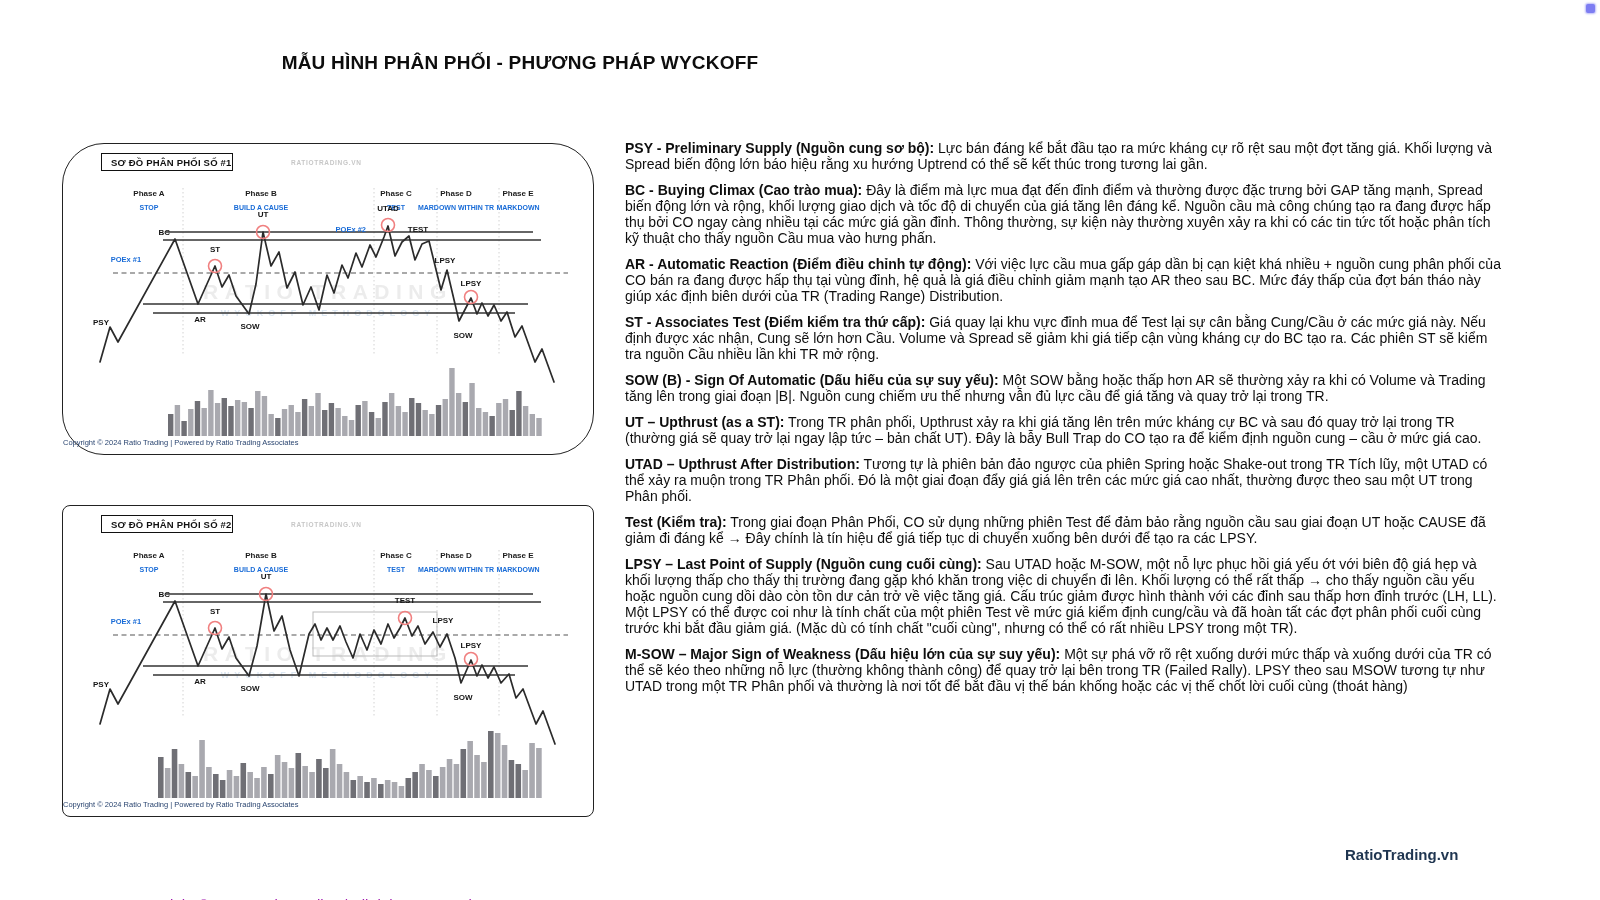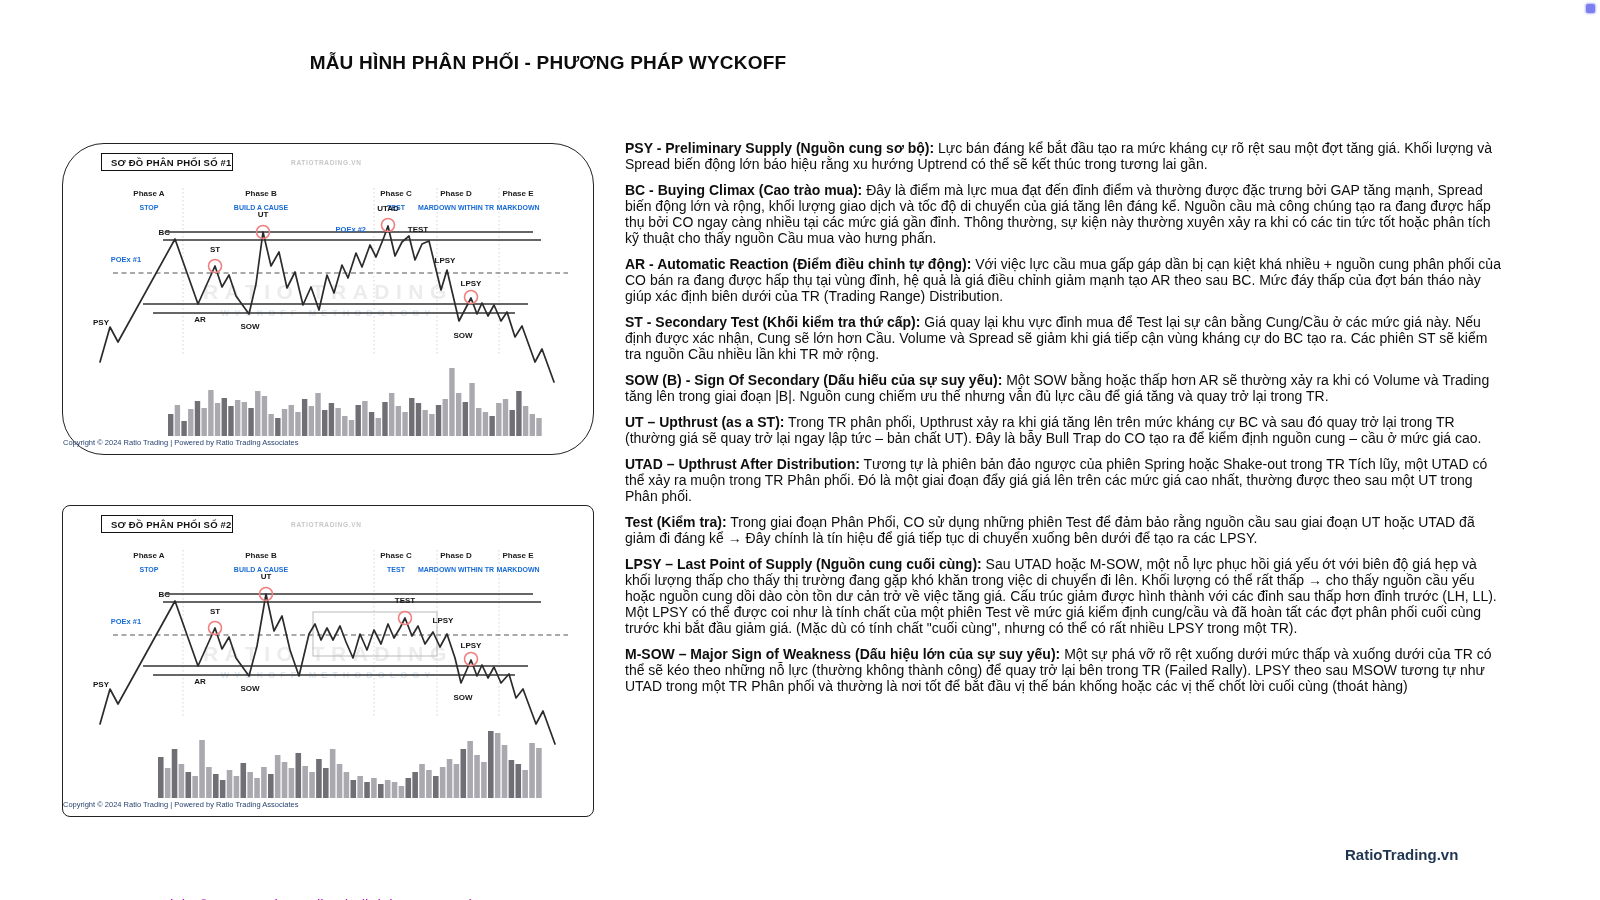--- a/index.html
+++ b/index.html
@@ -2,21 +2,21 @@
 <html><head>
 <meta charset="utf-8">
 <style>
   html,body{margin:0;padding:0;}
   body{
     width:1600px;height:900px;background:#ffffff;position:relative;overflow:hidden;
     font-family:"Liberation Sans","DejaVu Sans",sans-serif;color:#111;
   }
   .page-title{
     position:absolute;top:52px;left:0;width:1040px;text-align:center;
-    font-size:19px;font-weight:bold;letter-spacing:.2px;color:#0d0d0d;padding-left:28px;
+    font-size:19px;font-weight:bold;letter-spacing:.2px;color:#0d0d0d;
   }
   .corner-dot{
     position:absolute;top:4px;right:5px;width:9px;height:9px;border-radius:2px;
     background:#7d7df2;box-shadow:0 0 2px 1px #b9b9f7;
   }
   .chart-card{
     position:absolute;left:62px;width:530px;height:310px;background:#fff;
     border:1.6px solid #222;border-radius:42px;
   }
   #card-0{top:143px;}
@@ -280,23 +280,23 @@
         <text x="408" y="142" text-anchor="middle" font-size="8" font-weight="bold" fill="#141414">LPSY</text>
         <text x="400" y="194" text-anchor="middle" font-size="8" font-weight="bold" fill="#141414">SOW</text>
       </g>
     </svg>
   </div>
 
 <div class="right-col" id="sections">
     <div class="section"><b>PSY - Preliminary Supply (Nguồn cung sơ bộ):</b><span> Lực bán đáng kể bắt đầu tạo ra mức kháng cự rõ rệt sau một đợt tăng giá. Khối lượng và Spread biến động lớn báo hiệu rằng xu hướng Uptrend có thể sẽ kết thúc trong tương lai gần.</span></div>
     <div class="section"><b>BC - Buying Climax (Cao trào mua):</b><span> Đây là điểm mà lực mua đạt đến đỉnh điểm và thường được đặc trưng bởi GAP tăng mạnh, Spread biến động lớn và rộng, khối lượng giao dịch và tốc độ di chuyển của giá tăng lên đáng kể. Nguồn cầu mà công chúng tạo ra đang được hấp thụ bởi CO ngay càng nhiều tại các mức giá gần đỉnh. Thông thường, sự kiện này thường xuyên xảy ra khi có các tin tức tốt hoặc phân tích kỹ thuật cho thấy nguồn Cầu mua vào hưng phấn.</span></div>
     <div class="section"><b>AR - Automatic Reaction (Điểm điều chỉnh tự động):</b><span> Với việc lực cầu mua gấp gáp dần bị cạn kiệt khá nhiều + nguồn cung phân phối của CO bán ra đang được hấp thụ tại vùng đỉnh, hệ quả là giá điều chỉnh giảm mạnh tạo AR theo sau BC. Mức đáy thấp của đợt bán tháo này giúp xác định biên dưới của TR (Trading Range) Distribution.</span></div>
-    <div class="section"><b>ST - Secondary Test (Khối kiểm tra thứ cấp):</b><span> Giá quay lại khu vực đỉnh mua để Test lại sự cân bằng Cung/Cầu ở các mức giá này. Nếu định được xác nhận, Cung sẽ lớn hơn Cầu. Volume và Spread sẽ giảm khi giá tiếp cận vùng kháng cự do BC tạo ra. Các phiên ST sẽ kiểm tra nguồn Cầu nhiều lần khi TR mở rộng.</span></div>
-    <div class="section"><b>SOW (B) - Sign Of Secondary (Dấu hiếu của sự suy yếu):</b><span> Một SOW bằng hoặc thấp hơn AR sẽ thường xảy ra khi có Volume và Trading tăng lên trong giai đoạn |B|. Nguồn cung chiếm ưu thế nhưng vẫn đủ lực cầu để giá tăng và quay trở lại trong TR.</span></div>
+    <div class="section"><b>ST - Associates Test (Điểm kiểm tra thứ cấp):</b><span> Giá quay lại khu vực đỉnh mua để Test lại sự cân bằng Cung/Cầu ở các mức giá này. Nếu định được xác nhận, Cung sẽ lớn hơn Cầu. Volume và Spread sẽ giảm khi giá tiếp cận vùng kháng cự do BC tạo ra. Các phiên ST sẽ kiểm tra nguồn Cầu nhiều lần khi TR mở rộng.</span></div>
+    <div class="section"><b>SOW (B) - Sign Of Automatic (Dấu hiếu của sự suy yếu):</b><span> Một SOW bằng hoặc thấp hơn AR sẽ thường xảy ra khi có Volume và Trading tăng lên trong giai đoạn |B|. Nguồn cung chiếm ưu thế nhưng vẫn đủ lực cầu để giá tăng và quay trở lại trong TR.</span></div>
     <div class="section"><b>UT – Upthrust (as a ST):</b><span> Trong TR phân phối, Upthrust xảy ra khi giá tăng lên trên mức kháng cự BC và sau đó quay trở lại trong TR (thường giá sẽ quay trở lại ngay lập tức – bản chất UT). Đây là bẫy Bull Trap do CO tạo ra để kiểm định nguồn cung – cầu ở mức giá cao.</span></div>
     <div class="section"><b>UTAD – Upthrust After Distribution:</b><span> Tương tự là phiên bản đảo ngược của phiên Spring hoặc Shake-out trong TR Tích lũy, một UTAD có thể xảy ra muộn trong TR Phân phối. Đó là một giai đoạn đẩy giá giá lên trên các mức giá cao nhất, thường được theo sau một UT trong Phân phối.</span></div>
-    <div class="section"><b>Test (Kiểm tra):</b><span> Trong giai đoạn Phân Phối, CO sử dụng những phiên Test để đảm bảo rằng nguồn cầu sau giai đoạn UT hoặc UTAD đã giảm đi đáng kể → Đây chính là tín hiệu để giá tiếp tục di chuyển xuống bên dưới để tạo ra các LPSY.</span></div>
+    <div class="section"><b>Test (Kiểm tra):</b><span> Trong giai đoạn Phân Phối, CO sử dụng những phiên Test để đảm bảo rằng nguồn cầu sau giai đoạn UT hoặc CAUSE đã giảm đi đáng kể → Đây chính là tín hiệu để giá tiếp tục di chuyển xuống bên dưới để tạo ra các LPSY.</span></div>
     <div class="section"><b>LPSY – Last Point of Supply (Nguồn cung cuối cùng):</b><span> Sau UTAD hoặc M-SOW, một nỗ lực phục hồi giá yếu ớt với biên độ giá hẹp và khối lượng thấp cho thấy thị trường đang gặp khó khăn trong việc di chuyển đi lên. Khối lượng có thể rất thấp → cho thấy nguồn cầu yếu hoặc nguồn cung dồi dào còn tồn dư cản trở về việc tăng giá. Cấu trúc giảm được hình thành với các đỉnh sau thấp hơn đỉnh trước (LH, LL). Một LPSY có thể được coi như là tính chất của một phiên Test về mức giá kiểm định cung/cầu và đã hoàn tất các đợt phân phối cuối cùng trước khi bắt đầu giảm giá. (Mặc dù có tính chất "cuối cùng", nhưng có thể có rất nhiều LPSY trong một TR).</span></div>
     <div class="section"><b>M-SOW – Major Sign of Weakness (Dấu hiệu lớn của sự suy yếu):</b><span> Một sự phá vỡ rõ rệt xuống dưới mức thấp và xuống dưới của TR có thể sẽ kéo theo những nỗ lực (thường không thành công) để quay trở lại bên trong TR (Failed Rally). LPSY theo sau MSOW tương tự như UTAD trong một TR Phân phối và thường là nơi tốt để bắt đầu vị thế bán khống hoặc các vị thế chốt lời cuối cùng (thoát hàng)</span></div>
   </div>
 
 <div class="footer-left">Copyright © 2025 Ratio Trading | All rights reserved.</div>
 <a class="footer-right">RatioTrading.vn</a>
 
 </body></html>

